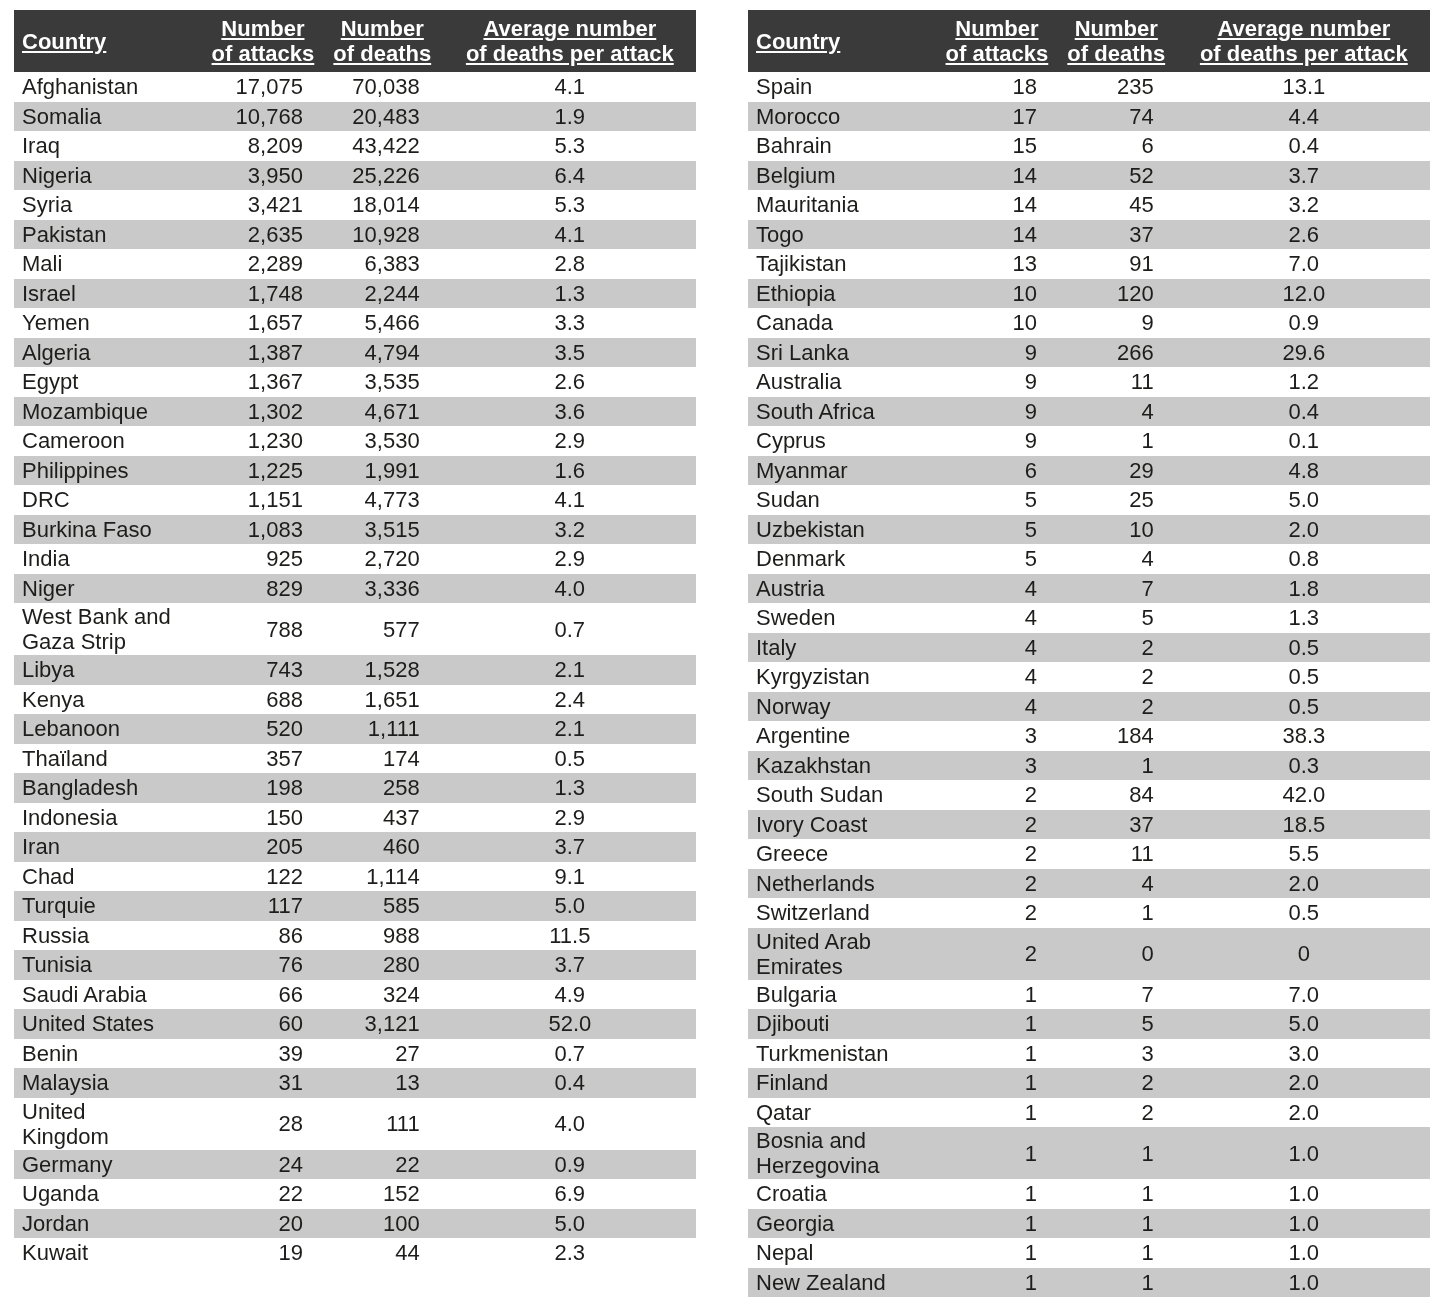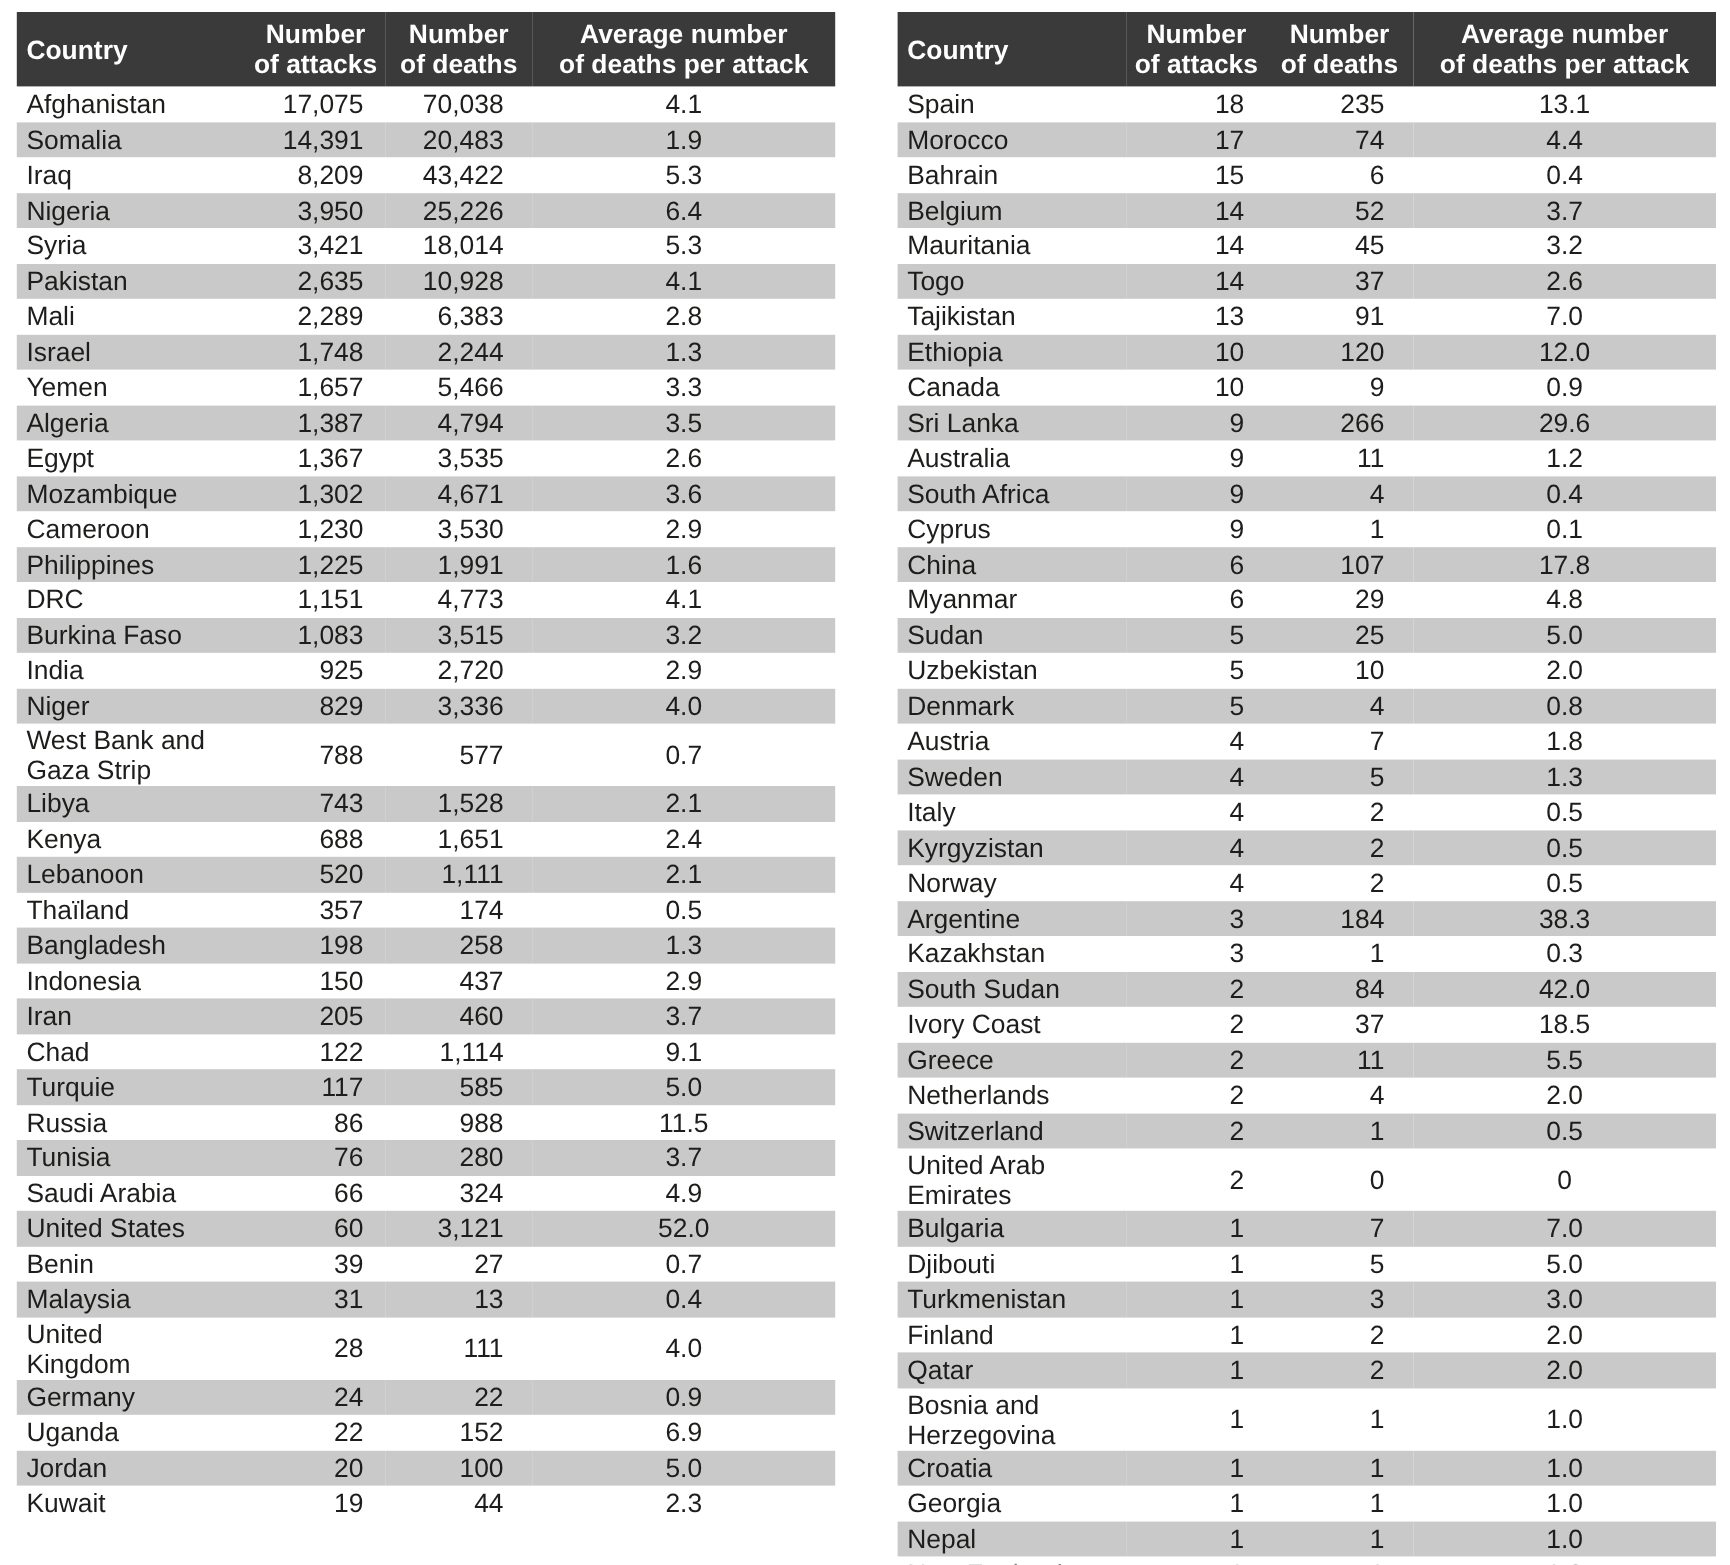--- a/index.html
+++ b/index.html
@@ -36,20 +36,21 @@
     background: #3a3a3a;
     color: #ffffff;
     font-weight: bold;
     font-size: 22px;
     line-height: 25px;
     height: 62px;
     vertical-align: middle;
     text-align: center;
     white-space: pre-line;
     padding: 0;
+    text-decoration: underline;
   }
   thead th.c-country {
     text-align: left;
     padding-left: 8px;
   }
 
   tbody td {
     font-size: 22px;
     line-height: 25px;
     height: 27.5px;
@@ -103,21 +104,21 @@
 
         <tr>
           <td class="c-country">Afghanistan</td>
           <td class="c-attacks">17,075</td>
           <td class="c-deaths">70,038</td>
           <td class="c-avg">4.1</td>
         </tr>
 
         <tr>
           <td class="c-country">Somalia</td>
-          <td class="c-attacks">14,391</td>
+          <td class="c-attacks">10,768</td>
           <td class="c-deaths">20,483</td>
           <td class="c-avg">1.9</td>
         </tr>
 
         <tr>
           <td class="c-country">Iraq</td>
           <td class="c-attacks">8,209</td>
           <td class="c-deaths">43,422</td>
           <td class="c-avg">5.3</td>
         </tr>
@@ -484,26 +485,20 @@
           <td class="c-avg">0.4</td>
         </tr>
 
         <tr>
           <td class="c-country">Cyprus</td>
           <td class="c-attacks">9</td>
           <td class="c-deaths">1</td>
           <td class="c-avg">0.1</td>
         </tr>
 
-        <tr>
-          <td class="c-country">China</td>
-          <td class="c-attacks">6</td>
-          <td class="c-deaths">107</td>
-          <td class="c-avg">17.8</td>
-        </tr>
 
         <tr>
           <td class="c-country">Myanmar</td>
           <td class="c-attacks">6</td>
           <td class="c-deaths">29</td>
           <td class="c-avg">4.8</td>
         </tr>
 
         <tr>
           <td class="c-country">Sudan</td>

